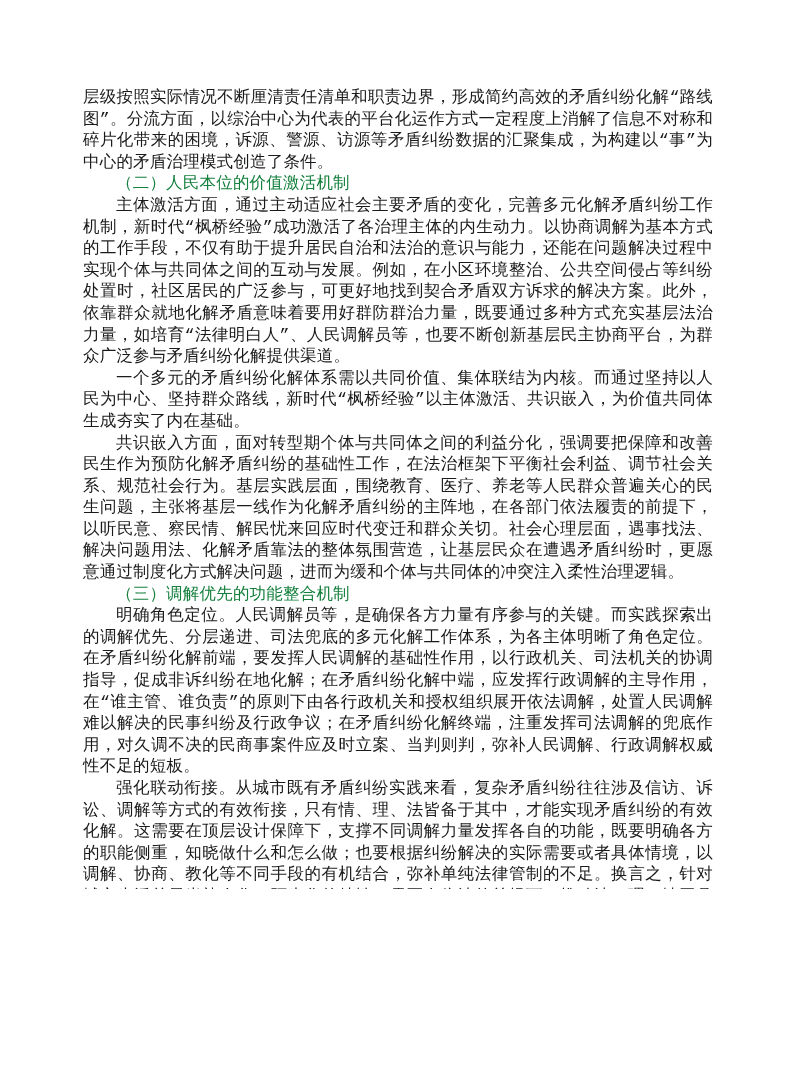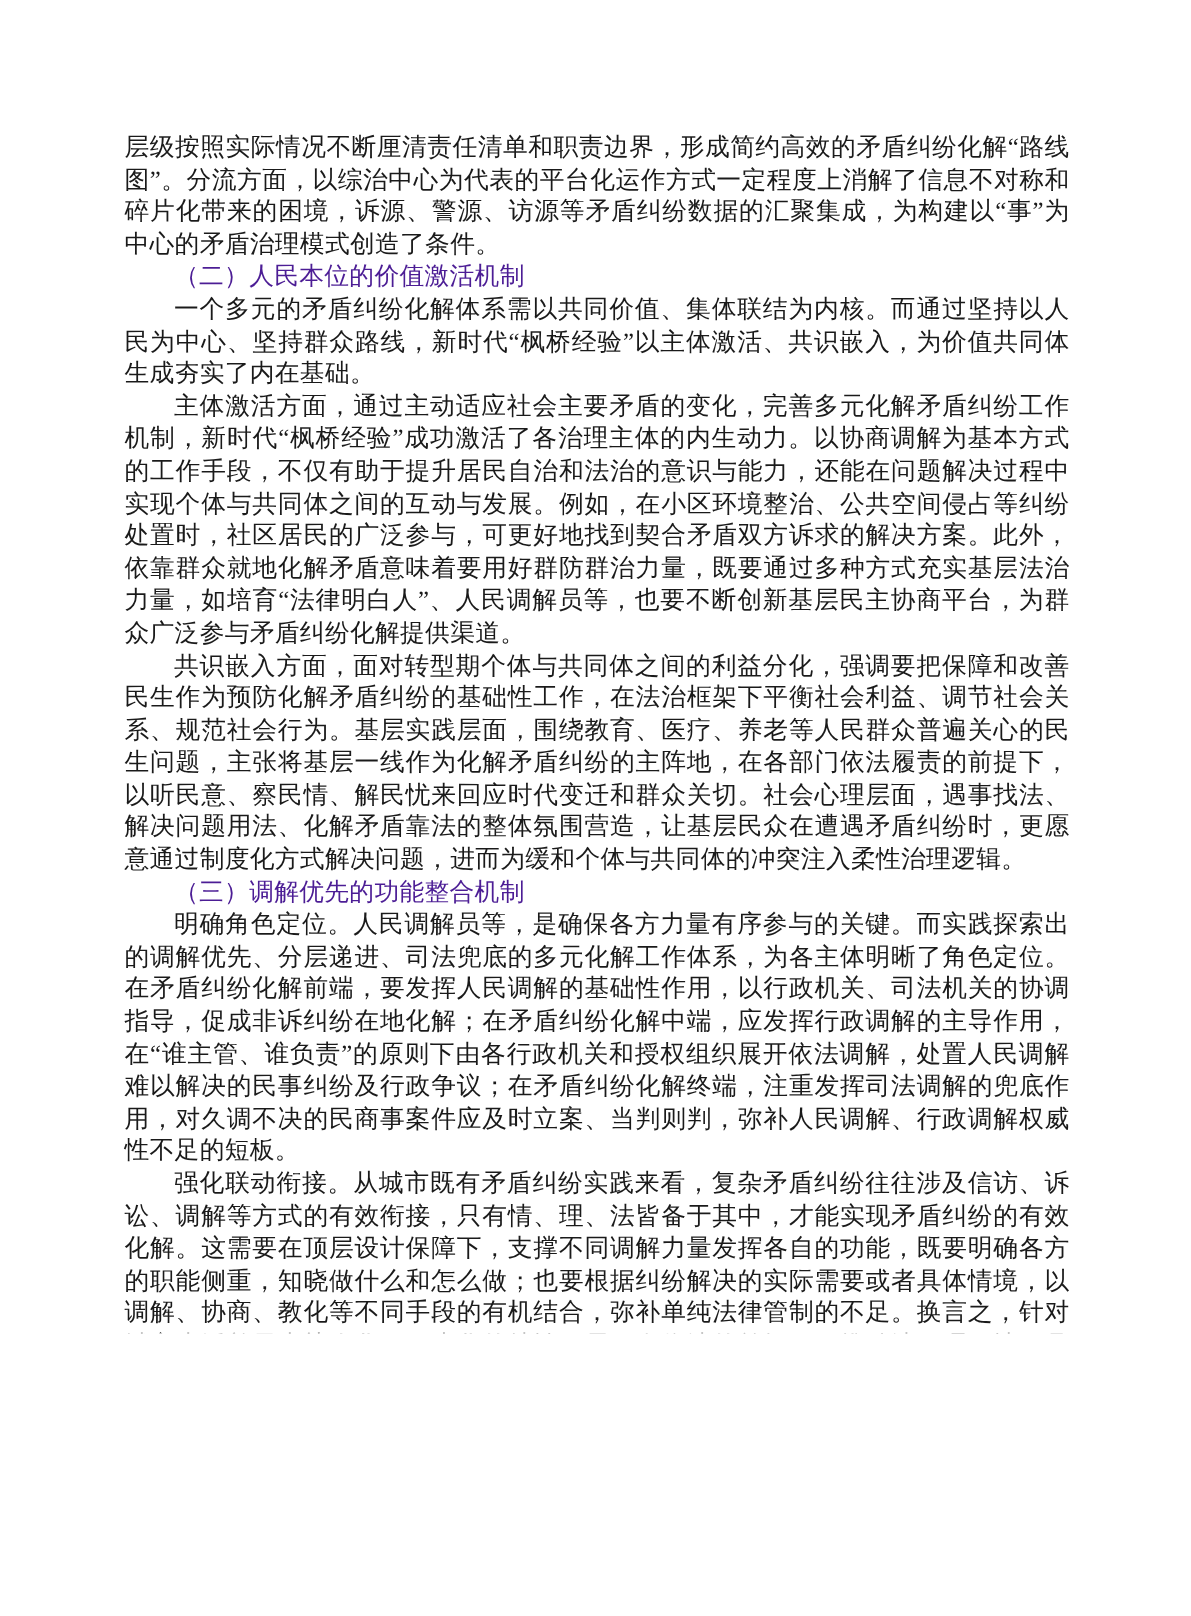--- a/index.html
+++ b/index.html
@@ -6,21 +6,21 @@
     margin: 0;
     padding: 0;
     background: #ffffff;
   }
   .page {
     position: relative;
     width: 794px;
     height: 889px;
     background: #ffffff;
     overflow: hidden;
-    font-family: Liberation Serif, serif;
+    font-family: Liberation Mono, monospace;
     color: #1a1a1a;
   }
   .content {
     position: absolute;
     left: 83px;
     top: 87px;
     width: 630px;
     font-size: 16.5px;
     line-height: 21.6px;
     text-align: justify;
@@ -30,42 +30,42 @@
     margin: 0;
     padding: 0;
     text-indent: 2em;
   }
   .content p.continuation {
     text-indent: 0;
   }
   .content p.heading {
     
     font-weight: normal;
-    color: #4c1d95;
+    color: #15803d;
   }
   .page-number {
     position: absolute;
     top: 991px;
     left: 83px;
     width: 617px;
     text-align: right;
     font-size: 15px;
     line-height: 18px;
     color: #1a1a1a;
     letter-spacing: 1px;
   }
 </style>
 </head>
 <body>
 
 <div class="page">
   <div class="content">
     <p class="continuation">层级按照实际情况不断厘清责任清单和职责边界，形成简约高效的矛盾纠纷化解“路线图”。分流方面，以综治中心为代表的平台化运作方式一定程度上消解了信息不对称和碎片化带来的困境，诉源、警源、访源等矛盾纠纷数据的汇聚集成，为构建以“事”为中心的矛盾治理模式创造了条件。</p>
     <p class="heading">（二）人民本位的价值激活机制</p>
+    <p class="body">主体激活方面，通过主动适应社会主要矛盾的变化，完善多元化解矛盾纠纷工作机制，新时代“枫桥经验”成功激活了各治理主体的内生动力。以协商调解为基本方式的工作手段，不仅有助于提升居民自治和法治的意识与能力，还能在问题解决过程中实现个体与共同体之间的互动与发展。例如，在小区环境整治、公共空间侵占等纠纷处置时，社区居民的广泛参与，可更好地找到契合矛盾双方诉求的解决方案。此外，依靠群众就地化解矛盾意味着要用好群防群治力量，既要通过多种方式充实基层法治力量，如培育“法律明白人”、人民调解员等，也要不断创新基层民主协商平台，为群众广泛参与矛盾纠纷化解提供渠道。</p>
     <p class="body">一个多元的矛盾纠纷化解体系需以共同价值、集体联结为内核。而通过坚持以人民为中心、坚持群众路线，新时代“枫桥经验”以主体激活、共识嵌入，为价值共同体生成夯实了内在基础。</p>
-    <p class="body">主体激活方面，通过主动适应社会主要矛盾的变化，完善多元化解矛盾纠纷工作机制，新时代“枫桥经验”成功激活了各治理主体的内生动力。以协商调解为基本方式的工作手段，不仅有助于提升居民自治和法治的意识与能力，还能在问题解决过程中实现个体与共同体之间的互动与发展。例如，在小区环境整治、公共空间侵占等纠纷处置时，社区居民的广泛参与，可更好地找到契合矛盾双方诉求的解决方案。此外，依靠群众就地化解矛盾意味着要用好群防群治力量，既要通过多种方式充实基层法治力量，如培育“法律明白人”、人民调解员等，也要不断创新基层民主协商平台，为群众广泛参与矛盾纠纷化解提供渠道。</p>
     <p class="body">共识嵌入方面，面对转型期个体与共同体之间的利益分化，强调要把保障和改善民生作为预防化解矛盾纠纷的基础性工作，在法治框架下平衡社会利益、调节社会关系、规范社会行为。基层实践层面，围绕教育、医疗、养老等人民群众普遍关心的民生问题，主张将基层一线作为化解矛盾纠纷的主阵地，在各部门依法履责的前提下，以听民意、察民情、解民忧来回应时代变迁和群众关切。社会心理层面，遇事找法、解决问题用法、化解矛盾靠法的整体氛围营造，让基层民众在遭遇矛盾纠纷时，更愿意通过制度化方式解决问题，进而为缓和个体与共同体的冲突注入柔性治理逻辑。</p>
     <p class="heading">（三）调解优先的功能整合机制</p>
     <p class="body">明确角色定位。人民调解员等，是确保各方力量有序参与的关键。而实践探索出的调解优先、分层递进、司法兜底的多元化解工作体系，为各主体明晰了角色定位。在矛盾纠纷化解前端，要发挥人民调解的基础性作用，以行政机关、司法机关的协调指导，促成非诉纠纷在地化解；在矛盾纠纷化解中端，应发挥行政调解的主导作用，在“谁主管、谁负责”的原则下由各行政机关和授权组织展开依法调解，处置人民调解难以解决的民事纠纷及行政争议；在矛盾纠纷化解终端，注重发挥司法调解的兜底作用，对久调不决的民商事案件应及时立案、当判则判，弥补人民调解、行政调解权威性不足的短板。</p>
     <p class="body">强化联动衔接。从城市既有矛盾纠纷实践来看，复杂矛盾纠纷往往涉及信访、诉讼、调解等方式的有效衔接，只有情、理、法皆备于其中，才能实现矛盾纠纷的有效化解。这需要在顶层设计保障下，支撑不同调解力量发挥各自的功能，既要明确各方的职能侧重，知晓做什么和怎么做；也要根据纠纷解决的实际需要或者具体情境，以调解、协商、教化等不同手段的有机结合，弥补单纯法律管制的不足。换言之，针对城市生活单元半熟人化、陌生化的特性，需要在依法的前提下，推动法、理、情工具在各领域的多维组合性使用。而新时代“枫桥经验”对调解优先、运用法治的强调，为不同工具的互嵌互融创造了活动空间。</p>
   </div>
   <div class="page-number">· 113 ·</div>
 </div>
 
 </body></html>

